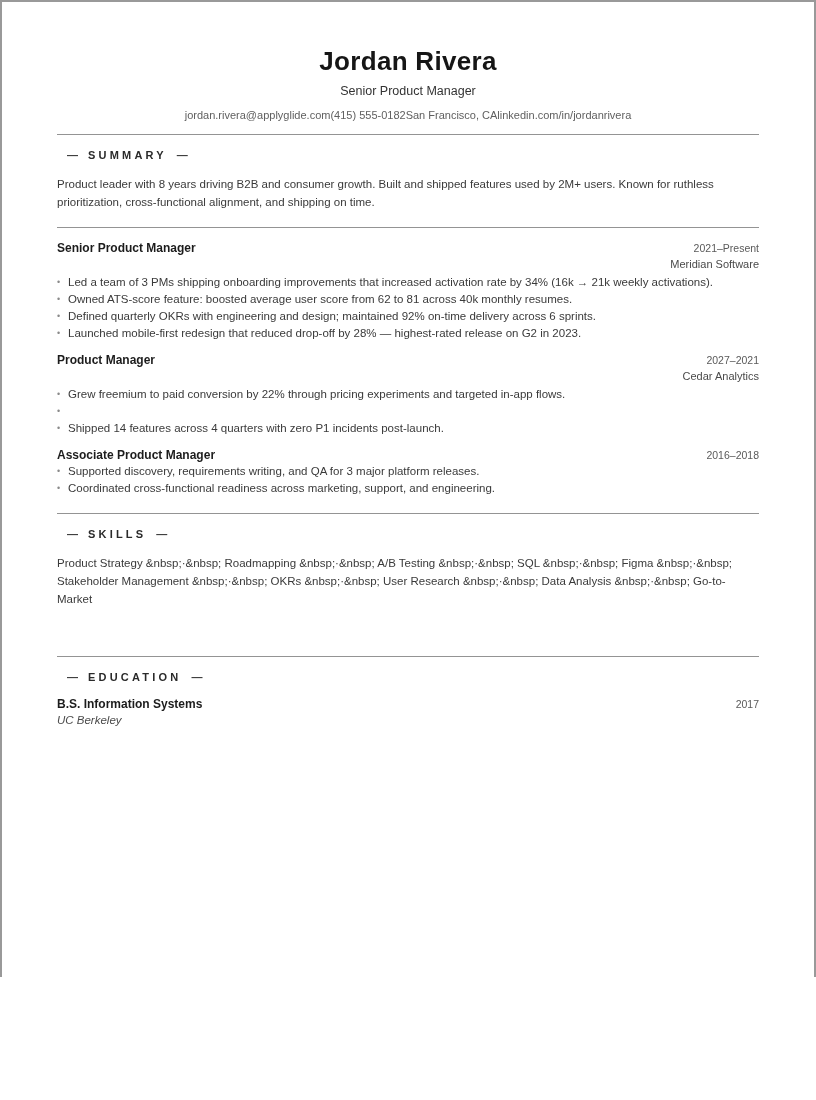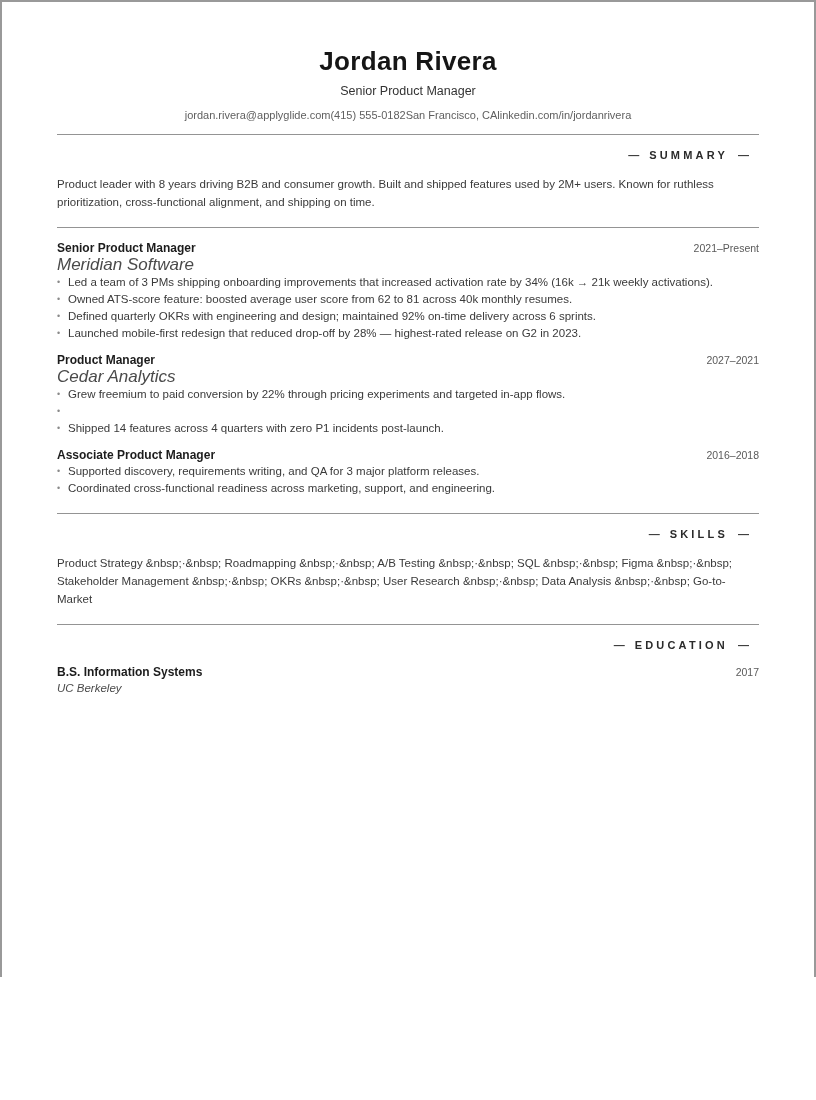--- a/index.html
+++ b/index.html
@@ -50,23 +50,23 @@
     font-size: 11px;
     line-height: 13px;
     color: #5f5f5f;
   }
   
   .section {
     border-top: 1px solid #949494;
     padding-top: 13px;
     padding-bottom: 16px;
   }
-  .section:last-child { padding-bottom: 0; }
+  .section:last-child { padding-bottom: 0; margin-top: 32px; }
   .sec-head {
-    text-align: right;
+    text-align: left;
     font-size: 11px;
     line-height: 14px;
     font-weight: bold;
     color: #2a2a2a;
     margin-bottom: 13px;
   }
   .sec-head .dash {
     font-weight: bold;
     color: #3a3a3a;
     margin: 0 10px;
@@ -96,24 +96,24 @@
     color: #1c1c1c;
   }
   .job-dates {
     font-size: 10.5px;
     line-height: 13px;
     color: #5a5a5a;
   }
   .company {
     margin-top: 2px;
     margin-bottom: 3px;
-    font-size: 17px;
-    line-height: 13px;
-    font-style: italic;
+    font-size: 11px;
+    line-height: 13px;
     color: #4a4a4a;
+    text-align: right;
   }
   .bullets { margin: 0; padding: 0; list-style: none; }
   .bullet {
     display: flex;
     font-size: 11.5px;
     line-height: 17px;
     color: #3a3a3a;
   }
   .bullet .dot {
     flex: 0 0 11px;

